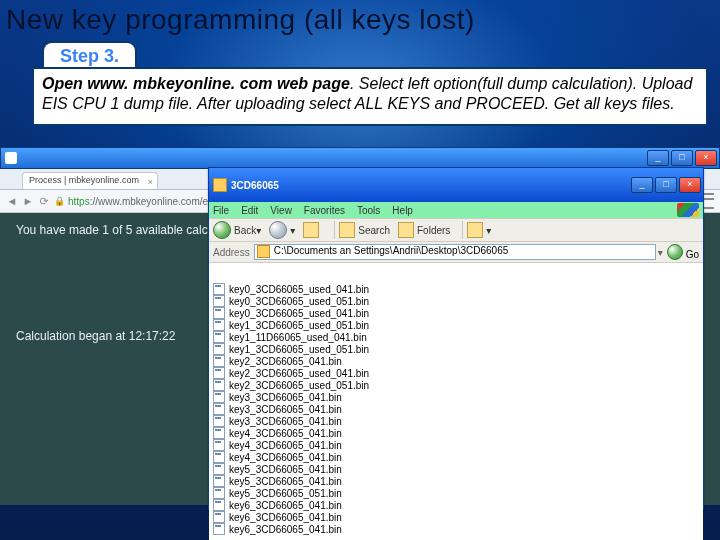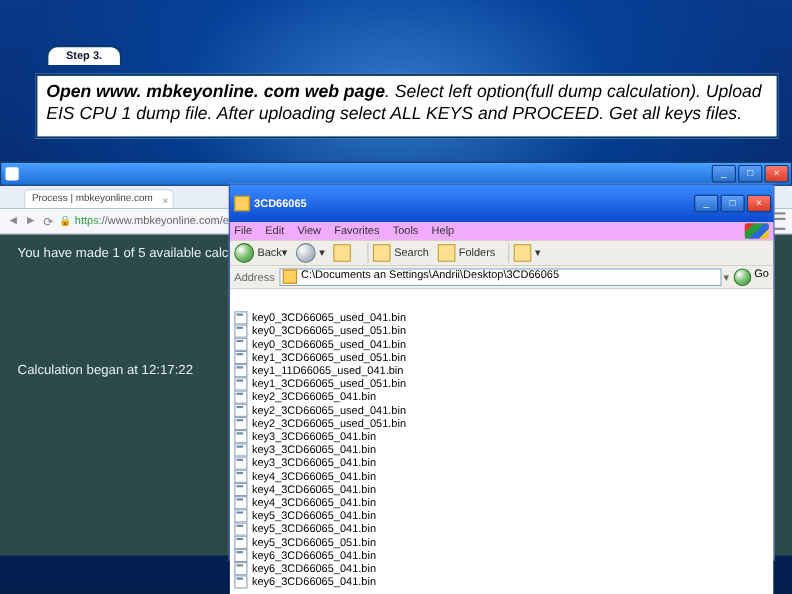--- a/index.html
+++ b/index.html
@@ -1,20 +1,20 @@
 <!DOCTYPE html>
 <html><head>
 <meta charset="utf-8">
 <style>
   html,body{margin:0;padding:0;width:720px;height:540px;overflow:hidden;font-family:Arial,Helvetica,sans-serif;background:#fff}
   .bg{position:relative;width:720px;height:540px;background:
     radial-gradient(ellipse 500px 300px at 360px 90px, rgba(80,170,255,.6) 0%, rgba(0,80,180,.4) 40%, rgba(0,40,120,.1) 70%, rgba(0,0,0,0) 100%),
     linear-gradient(#0a3a8a,#062a6a 40%,#041e4e 100%)}
   .title{position:absolute;left:6px;top:4px;font-family:Impact,'Arial Black',sans-serif;font-size:28px;letter-spacing:.5px;color:#04112e}
-  .step{position:absolute;left:42px;top:41px;background:#fff;border:2px solid #063a6e;border-bottom:none;border-radius:10px 10px 0 0;padding:3px 16px 2px 16px;font-size:10px;font-weight:bold;color:#0f172a}
+  .step{position:absolute;left:42px;top:41px;background:#fff;border:2px solid #063a6e;border-bottom:none;border-radius:10px 10px 0 0;padding:3px 16px 2px 16px;font-size:18px;font-weight:bold;color:#3b82f6}
   .instr{position:absolute;left:32px;top:67px;width:656px;background:#fff;border:2px solid #063a6e;padding:5px 8px 10px 8px;font-size:16px;font-style:italic;color:#000;line-height:1.25}
   .instr .b{font-weight:bold}
   
   .outer{position:absolute;left:0;top:147px;width:720px;height:358px;background:#2c4a4a}
   .outer .titlebar{height:20px;background:linear-gradient(#4aa0ff,#1e6ed8);border:1px solid #0a3a7a;border-bottom-color:#0a3a7a;display:flex;align-items:center}
   .outer .titlebar .tico{width:12px;height:12px;margin:0 4px;background:#fff;border-radius:2px}
   .outer .titlebar .ttl{flex:1;color:#fff;font-size:10px;white-space:nowrap;overflow:hidden}
   .wbtns{margin-left:auto;display:flex}
   .wbtn{width:20px;height:14px;margin-right:2px;background:linear-gradient(#5aa0ff,#2a6ec8);border:1px solid #0a3a7a;border-radius:2px;color:#fff;font-size:9px;line-height:12px;text-align:center}
   .wbtn.close{background:linear-gradient(#ff7a6a,#d83a2a)}
@@ -28,49 +28,50 @@
   .addr .url .g{color:#2a9a3a}
   .msg1{padding:10px 16px 0 16px;color:#e6eef6;font-size:12px}
   .msg2{padding:92px 16px 0 16px;color:#e6eef6;font-size:12px}
   .addr .hamb{margin-left:auto;width:14px;height:12px;border-top:2px solid #888;border-bottom:2px solid #888;position:relative}
   .addr .hamb:before{content:"";position:absolute;left:0;top:3px;width:14px;border-top:2px solid #888}
   
   .inner{position:absolute;left:208px;top:167px;width:494px;height:341px;background:#fff;border:1px solid #0a3a9a;box-shadow:0 1px 2px rgba(0,0,0,.3)}
   .inner .titlebar{height:34px;background:linear-gradient(#3a8aff,#0a4ad0);display:flex;align-items:center}
   .inner .titlebar .tico{width:12px;height:12px;margin:0 4px;background:#ffd060;border:1px solid #c09020}
   .inner .titlebar .ttl{flex:1;color:#fff;font-size:10px;font-weight:bold}
-  .menubar{height:16px;background:#f0abfc;border-bottom:1px solid #d0cec0;font-size:10px;display:flex;align-items:center;padding-left:4px}
+  .menubar{height:16px;background:#86efac;border-bottom:1px solid #d0cec0;font-size:10px;display:flex;align-items:center;padding-left:4px}
   .menubar span{margin-right:12px;color:#333}
   .menubar .logo{margin-left:auto;margin-right:4px;width:22px;height:14px;background:linear-gradient(135deg,#d83a2a 0 25%,#2a9a3a 25% 50%,#2a6ad8 50% 75%,#f0c030 75% 100%);border-radius:2px}
   .toolbar{height:22px;background:#efeee8;border-bottom:1px solid #d0cec0;display:flex;align-items:center;padding:0 4px;font-size:10px}
   .tbtn{display:flex;align-items:center;margin-right:8px;color:#333}
   .tbtn .circ{width:16px;height:16px;border-radius:50%;margin-right:3px;background:radial-gradient(circle at 30% 30%,#fff,#7ac070 50%,#3a8a3a);border:1px solid #2a7a2a}
   .tbtn .circ.g{background:radial-gradient(circle at 30% 30%,#fff,#c0c8d0 50%,#8a98a8);border-color:#708090}
   .tbtn .ic{width:14px;height:14px;margin-right:3px;background:#ffe090;border:1px solid #c0a040}
   .addrbar{height:20px;background:#efeee8;border-bottom:1px solid #d0cec0;display:flex;align-items:center;padding:0 4px;font-size:10px}
   .addrbar .lbl{color:#666;margin-right:4px}
   .addrbar .fld{flex:1;height:14px;background:#fff;border:1px solid #8aa8c8;display:flex;padding-left:2px}
   .addrbar .fld .fico{width:11px;height:11px;background:#ffd060;border:1px solid #c09020;margin-right:4px}
-  .addrbar .go{margin-left:4px;display:flex;align-items:flex-start;background:#efeee8}
+  .addrbar .go{margin-left:4px;display:flex;align-items:flex-end;background:#efeee8}
   .addrbar .go .circ{width:14px;height:14px;border-radius:50%;background:radial-gradient(circle at 30% 30%,#fff,#7ac070 50%,#3a8a3a);border:1px solid #2a7a2a;margin-right:3px}
   .files{height:242px;overflow:hidden;background:#fff;font-size:10px;color:#000;padding:20px 4px}
   .frow{display:flex;align-items:center;height:12px}
   .frow .fic{width:10px;height:10px;margin-right:4px;background:#fff;border:1px solid #8aa0b8;position:relative;flex:0 0 auto}
   .frow .fic:before{content:"";position:absolute;left:1px;top:1px;width:6px;height:2px;background:#6a8ab0}
   .statusbar{height:18px;background:#efeee8;border-top:1px solid #d0cec0;display:flex;align-items:center;font-size:9px;color:#333}
   .statusbar .cell{border-right:1px solid #c8c6ba;padding:0 6px;height:100%;display:flex;align-items:center}
   .statusbar .obj{flex:1}
   .statusbar .sz{width:60px}
   .statusbar .loc{width:110px;display:flex;align-items:center}
   .statusbar .loc .ic{width:11px;height:11px;background:#9ad8ff;border:1px solid #3a8ac0;margin-right:4px}
 </style>
 </head>
 <body>
 
 <div class="bg">
+  <div class="title">New key programming (all keys lost)</div>
   <div class="step">Step 3.</div>
   <div class="instr">
     <span class="b"><span>Open </span><span>www. mbkeyonline. com</span><span> web page</span></span><span>. Select left option(full dump calculation). Upload EIS CPU 1 dump file. After uploading select ALL KEYS and PROCEED. Get all keys files.</span>
   </div>
 
   <div class="outer">
     <div class="titlebar">
       <div class="tico"></div>
       <div class="ttl"></div>
       <div class="wbtns">

